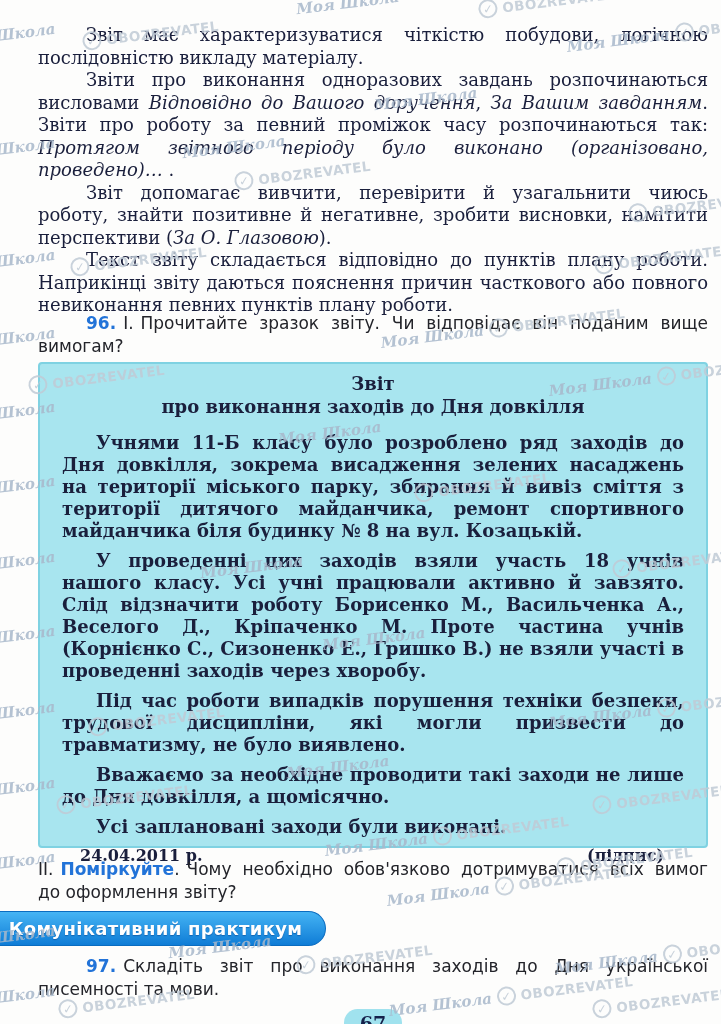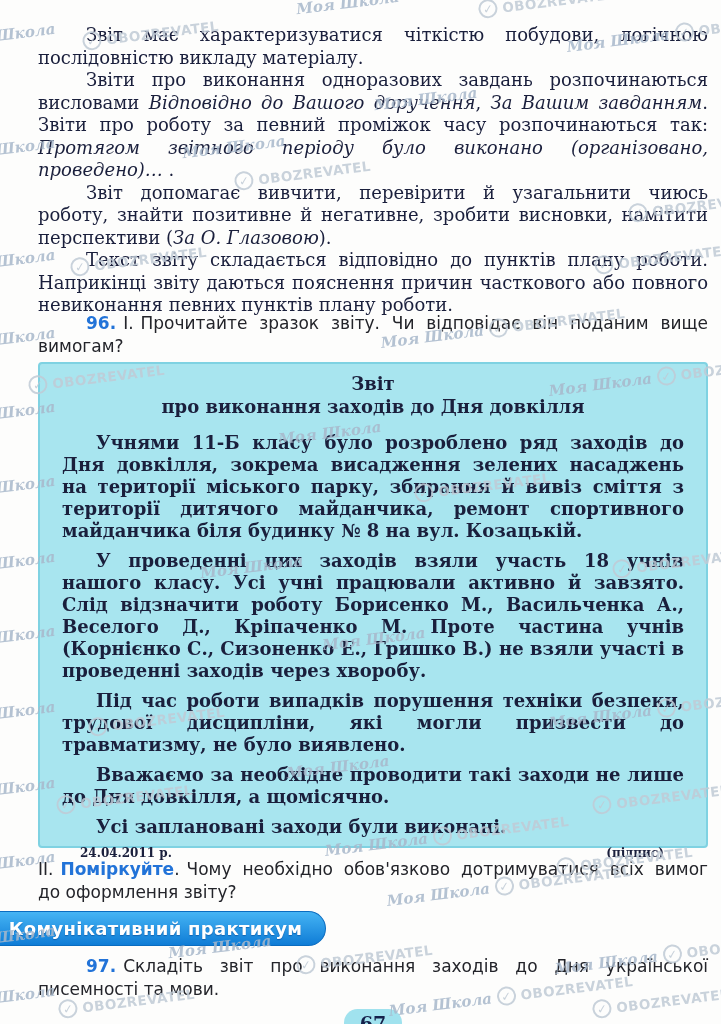--- a/index.html
+++ b/index.html
@@ -29,21 +29,21 @@
 
   
   .report-box{width:670px;height:486px;background:var(--box-bg);
               border:2px solid var(--box-border);border-radius:4px;
               padding:8px 14px 10px 14px;display:flex;flex-direction:column}
   .rb-h{margin:0;text-align:center;font-weight:bold;font-size:18px;line-height:23px}
   .rb-body{margin-top:6px}
   .rb-p{margin:8px;text-indent:34px;text-align:justify;font-weight:bold;
         font-size:18px;line-height:22px}
   .rb-footer{margin-top:auto;display:flex;justify-content:space-between;
-             font-weight:bold;font-size:12px;padding:0 28px 2px 26px}
+             font-weight:bold;font-size:16px;padding:0 28px 2px 26px}
 
   
   .task2{margin-top:10px}
   .task2 .ex-p{text-indent:0}
   .kw{color:var(--accent-blue);font-weight:bold}
 
   
   .banner{margin:7px 0 0 -38px;width:326px;height:35px;
           border-radius:0 18px 18px 0;
           background:linear-gradient(var(--banner-top),var(--banner-bottom));

